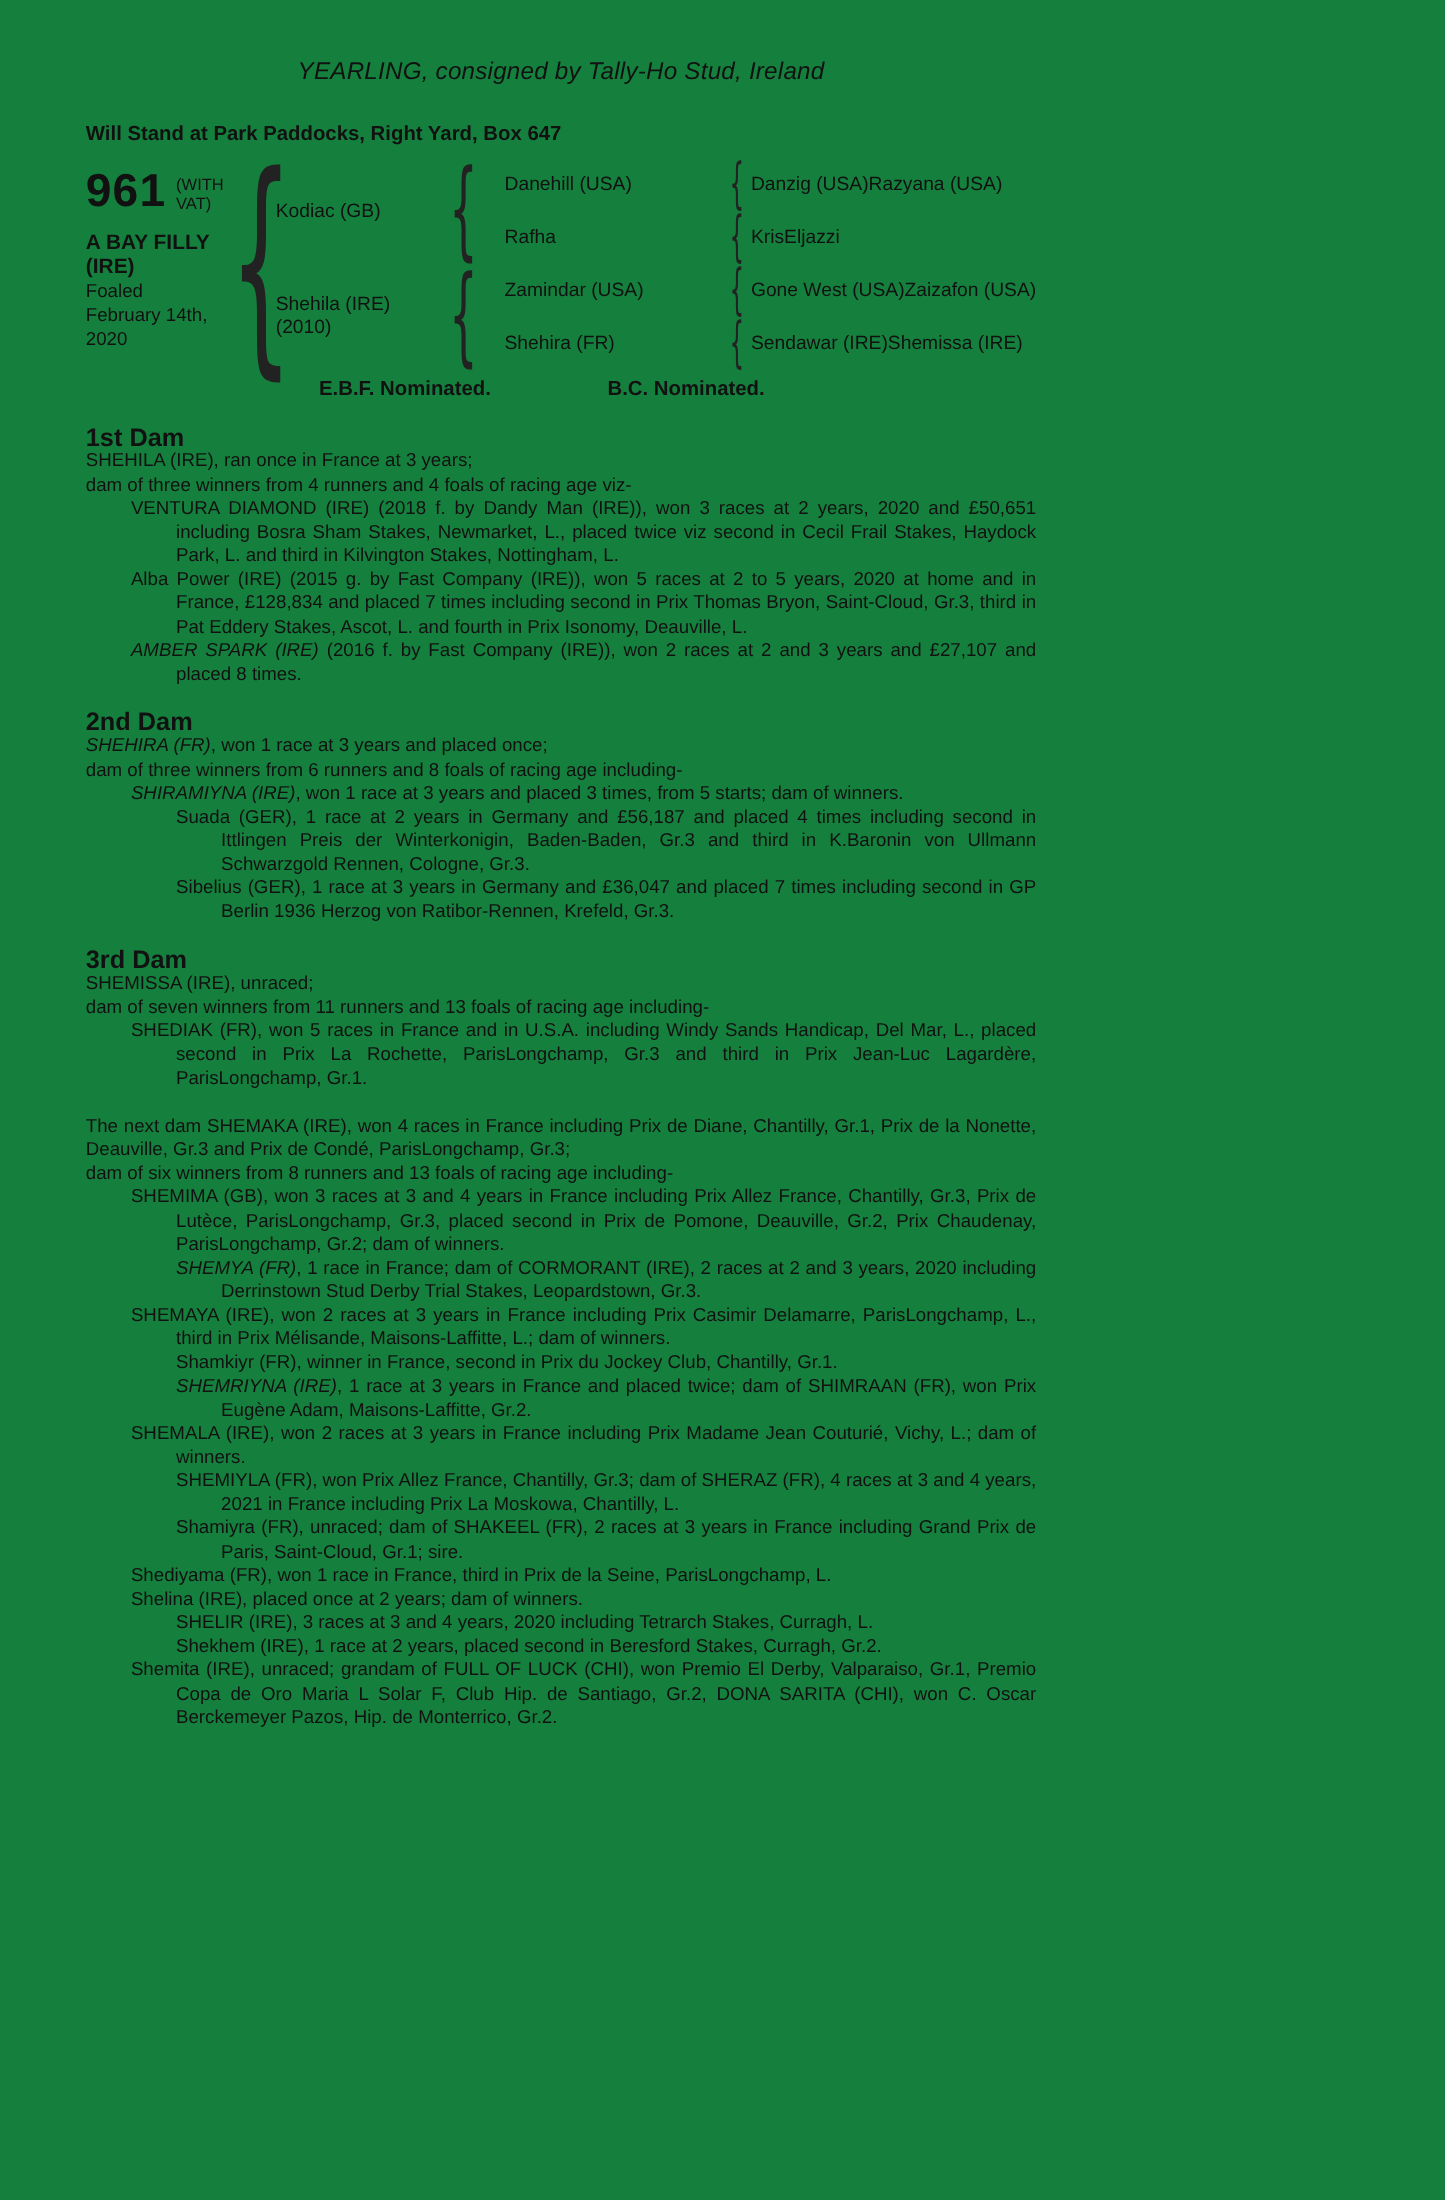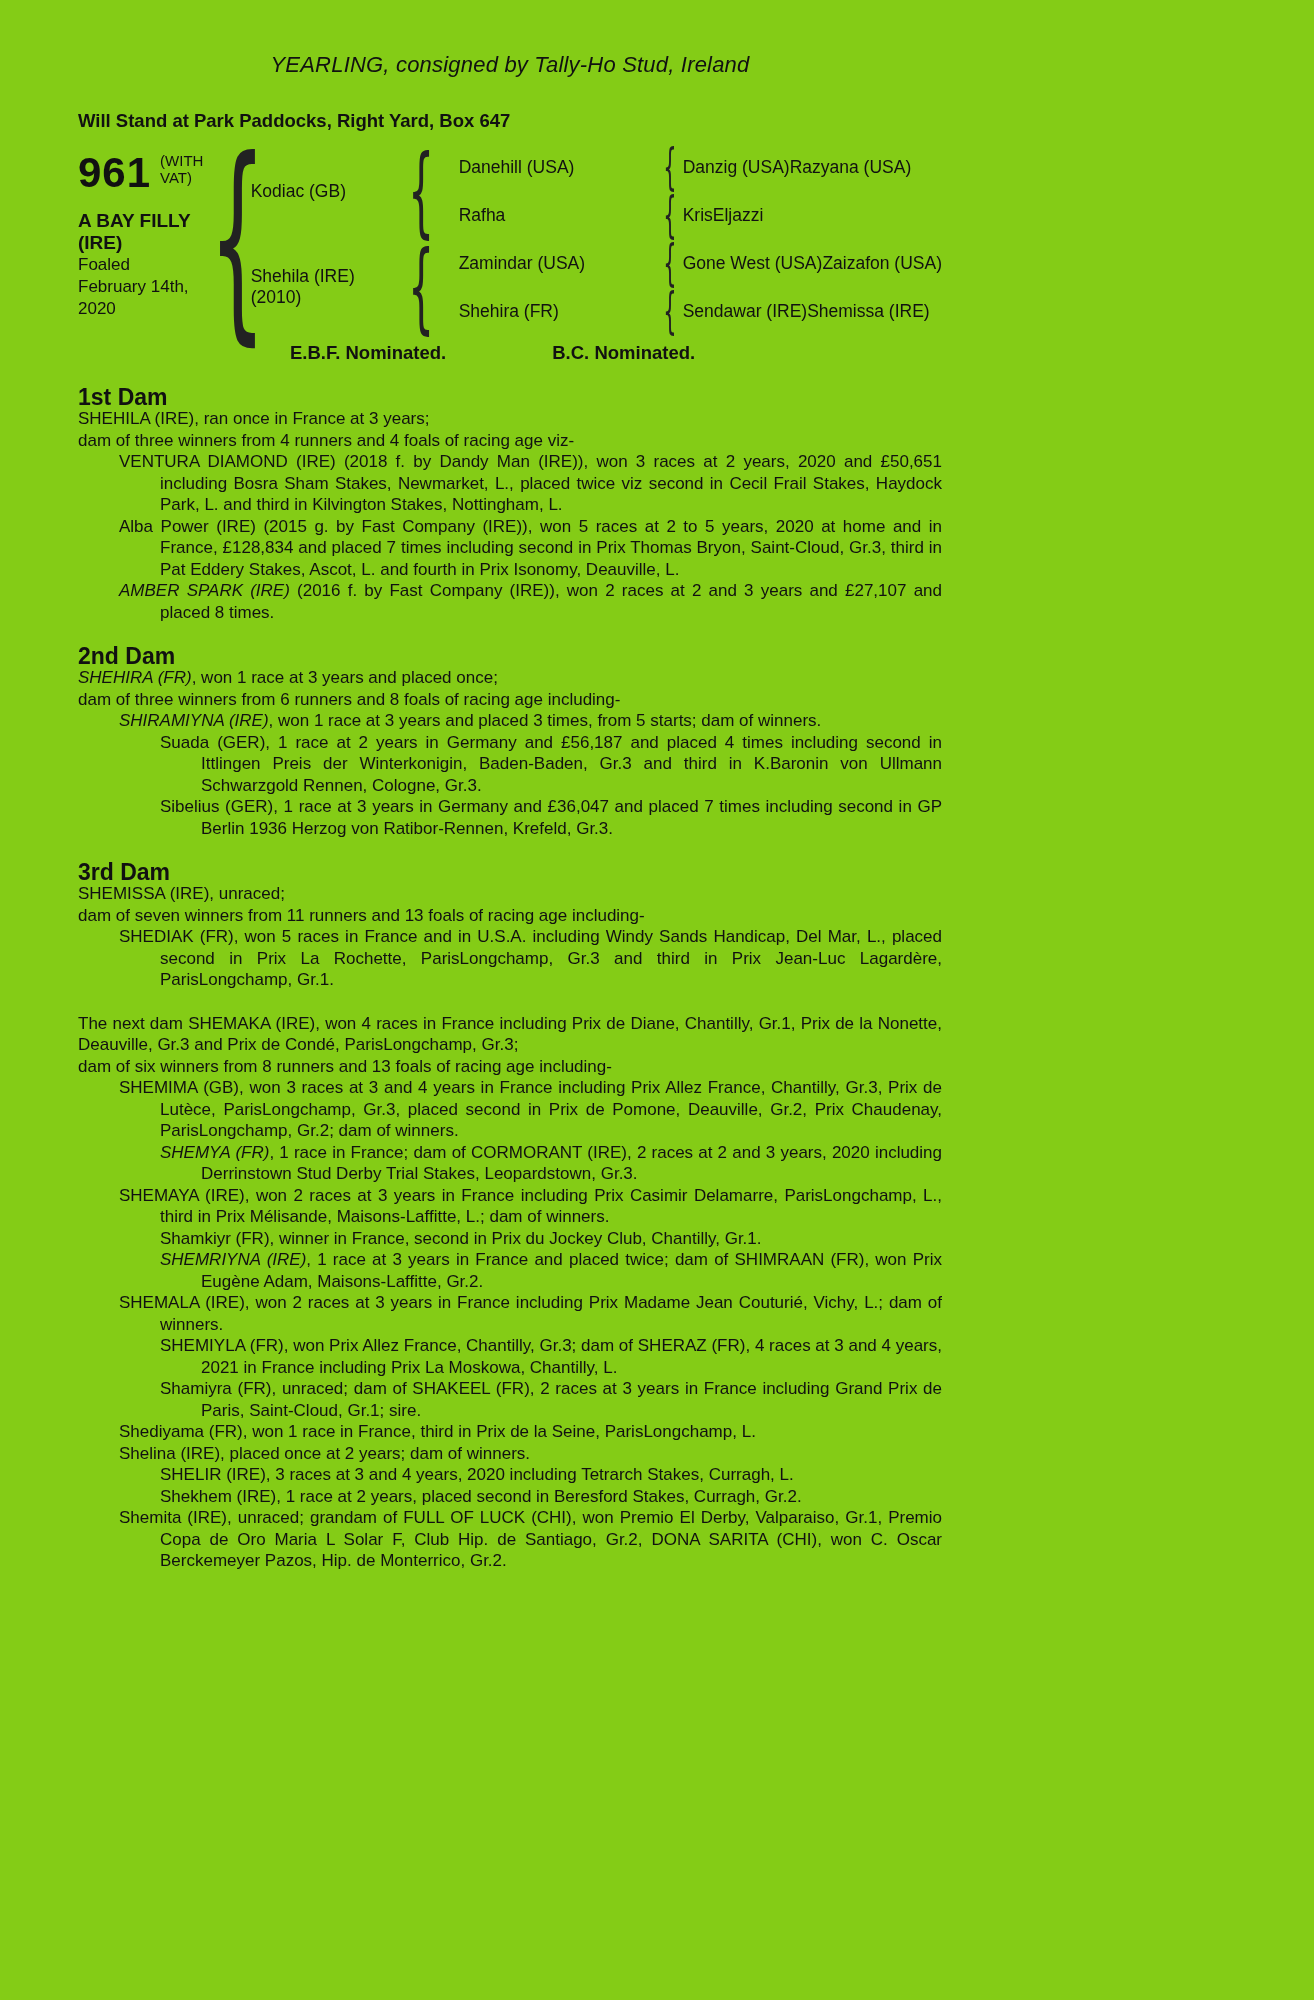--- a/index.html
+++ b/index.html
@@ -1,29 +1,29 @@
 <!DOCTYPE html>
 <html><head>
 <meta charset="utf-8">
 <style>
   * { box-sizing: border-box; }
   body { margin: 0; background: #ffffff; }
   .page {
-    width: 1314px; height: 2000px; background: #84cc16; color: #111;
+    width: 1314px; height: 2000px; background: #15803d; color: #111;
     font-family: "Liberation Sans", sans-serif; position: relative; overflow: hidden;
   }
   .content { position: absolute; left: 78px; top: 52px; width: 864px; }
 
   .title { font-style: italic; font-size: 22px; text-align: center; letter-spacing: .2px; }
   .stand  { font-weight: bold; font-size: 18.5px; margin-top: 32px; }
 
   
   .ped-row { display: flex; align-items: center; margin-top: 16px; min-height: 182px; }
   .lot-col { width: 200px; align-self: stretch; }
-  .lot-line { display: flex; align-items: flex-start; gap: 9px; margin-top: 4px; }
+  .lot-line { display: flex; align-items: flex-end; gap: 9px; margin-top: 4px; }
   .lot-number { font-weight: bold; font-size: 42px; letter-spacing: 1px; line-height: 1; }
   .vat { font-size: 15px; }
   .horse-desc { font-weight: bold; font-size: 19px; margin-top: 16px; }
   .foaled { font-size: 17px; line-height: 22px; }
 
   .brace { display: flex; align-items: center; justify-content: center; color: #222;
            font-family: "DejaVu Sans", sans-serif; flex: 0 0 26px; width: 26px; }
   .brace > span { display: block; transform: scaleX(0.42); line-height: .76; }
   .brace-xl { font-size: 215px; }
   .brace-m  { font-size: 98px; }

